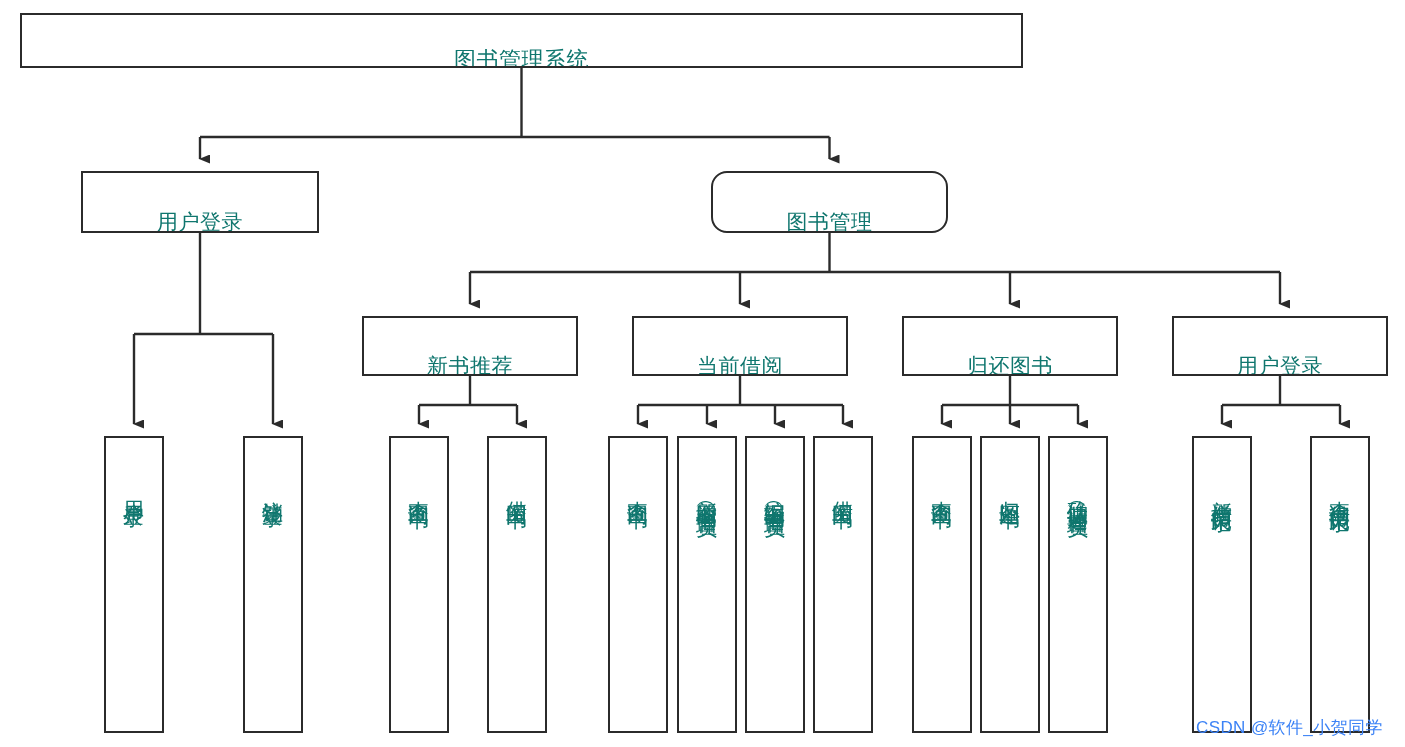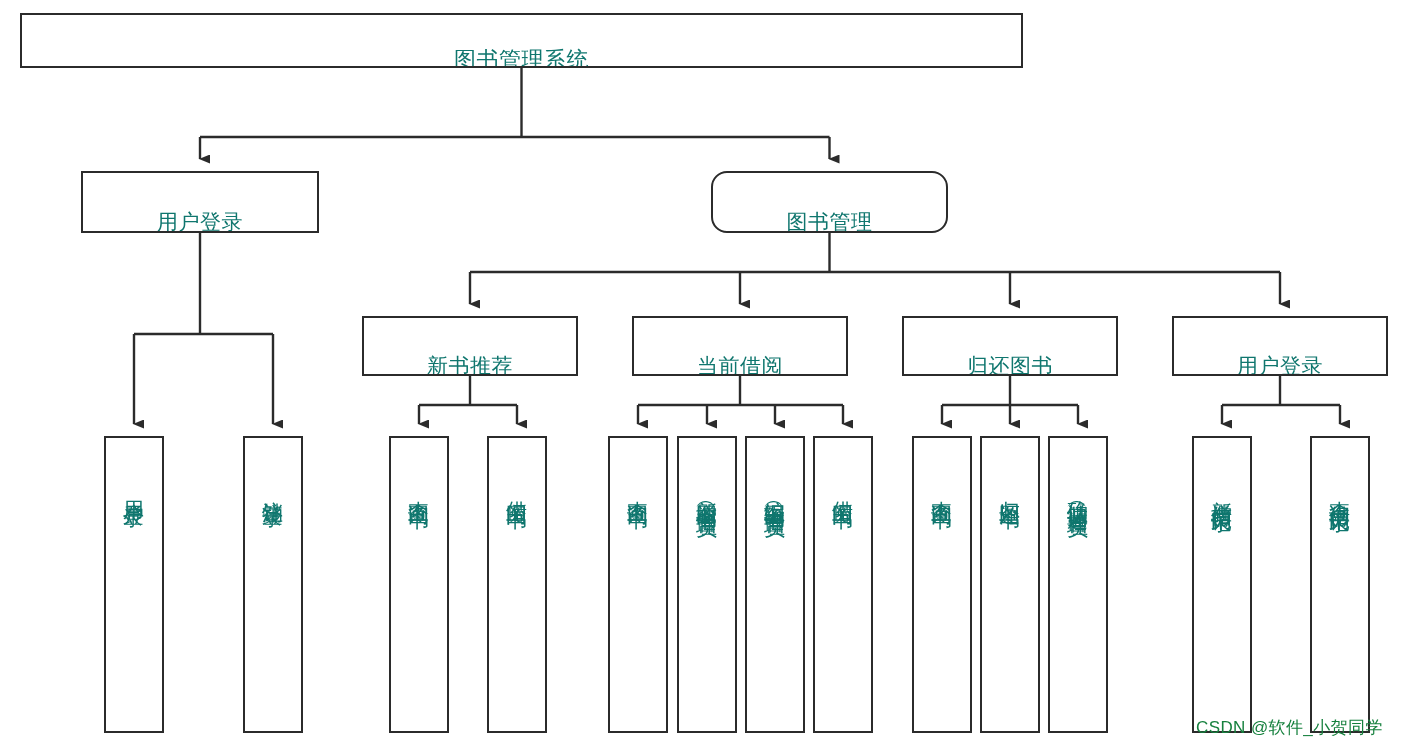--- a/index.html
+++ b/index.html
@@ -56,21 +56,21 @@
   .node.vertical .node-label {
     writing-mode: vertical-rl;
     text-orientation: upright;
     font-size: 21px;
     letter-spacing: 2.5px;
     white-space: nowrap;
     line-height: 1;
   }
   .watermark {
     position: absolute;
-    color: #15803d;
+    color: #3b82f6;
     font-size: 17px;
     letter-spacing: 0.4px;
     white-space: nowrap;
     pointer-events: none;
   }
 </style>
 </head>
 <body>
 
 <div id="diagram-root">

